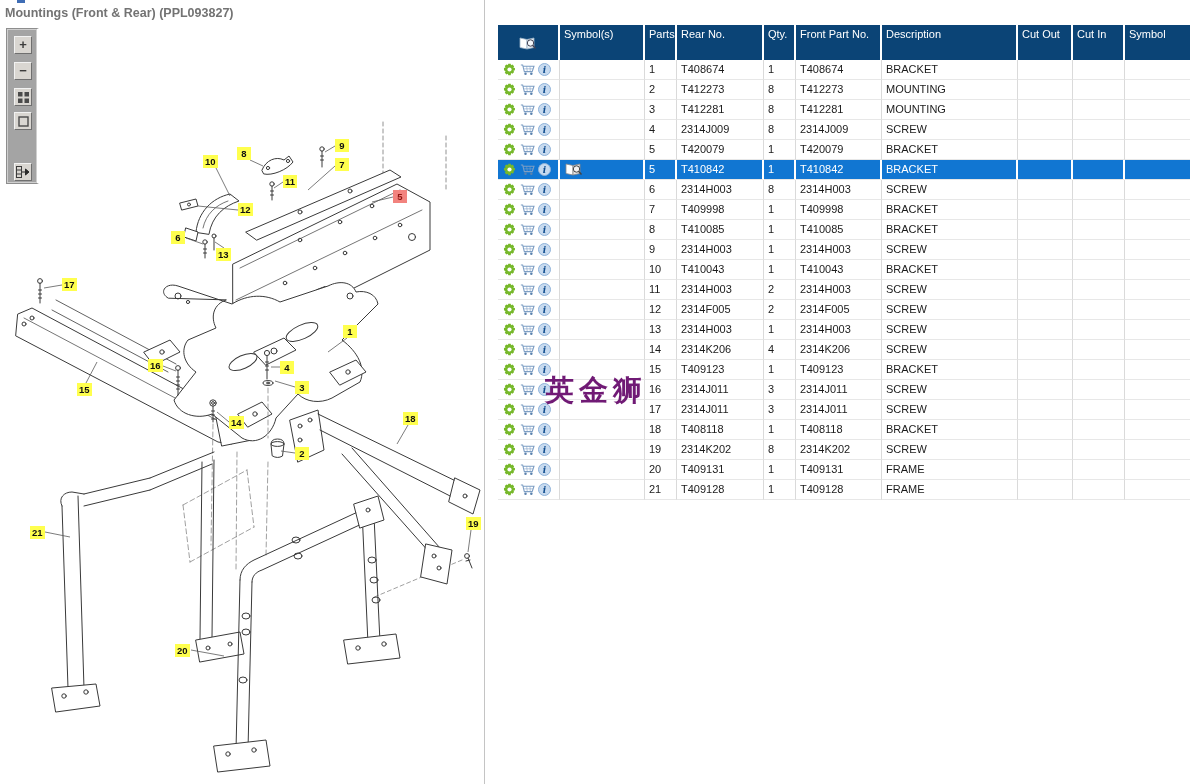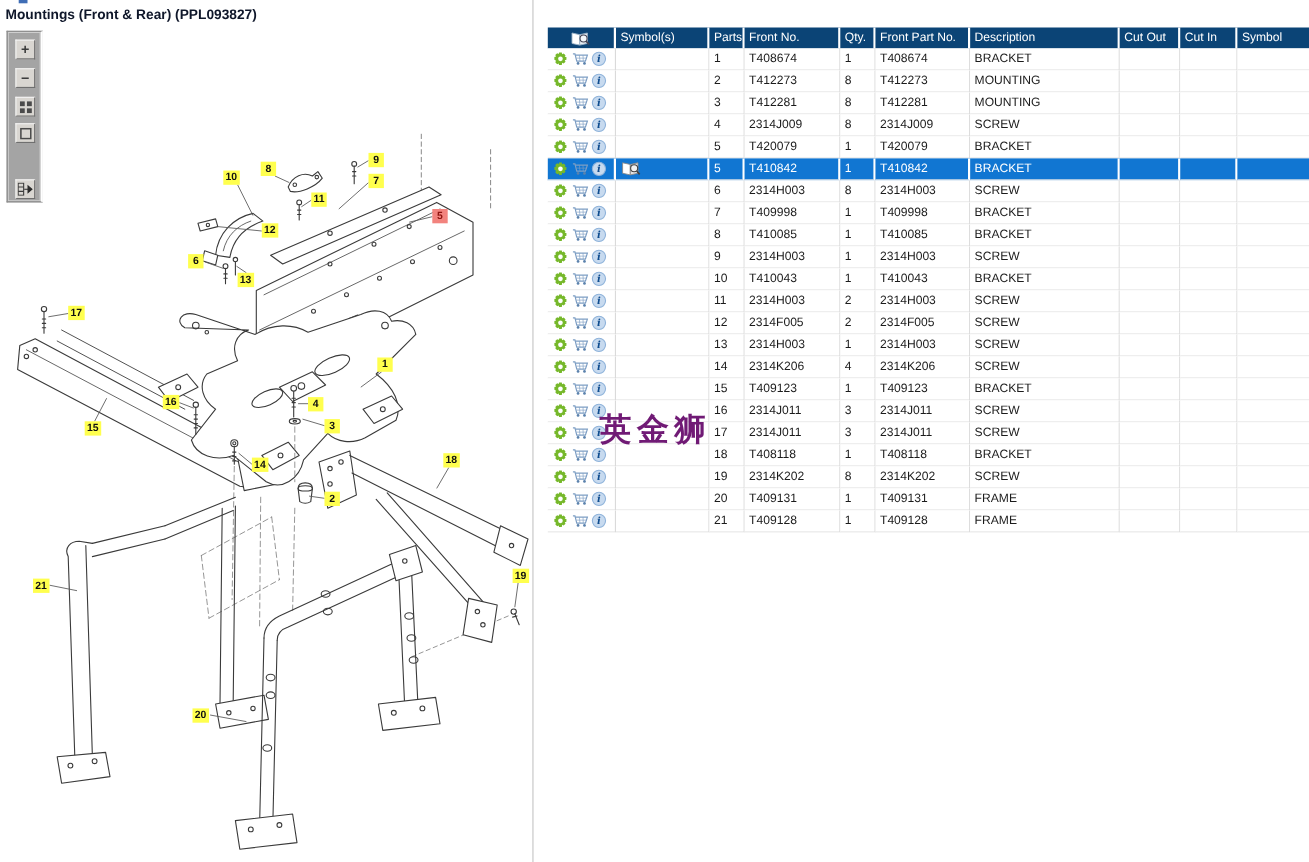--- a/index.html
+++ b/index.html
@@ -6,21 +6,21 @@
   html,body { width:1190px; height:784px; }
   body {
     position: relative;
     background: #fff;
     font-family: "Liberation Sans", sans-serif;
     overflow: hidden;
     color:#1b1b1b;
   }
   
   .top-fragment { position:absolute; left:17px; top:0; width:8px; height:3px; background:#3f6db5; }
-  .page-title { position:absolute; left:5px; top:6px; font-size:12.5px; font-weight:bold; color:#0f172a; white-space:nowrap; }
+  .page-title { position:absolute; left:5px; top:6px; font-size:12.5px; font-weight:bold; color:#737373; white-space:nowrap; }
 
   
   .toolbar {
     position:absolute; left:6px; top:28px; width:33px; height:156px;
     background:#a4a4a4; border:1px solid #8e8e8e; border-right:2px solid #fff;
     box-shadow: inset 0 0 0 1px #cfcfcf;
   }
   .tb-btn {
     position:absolute; left:7px; width:18px; height:18px;
     background:#d9d6d1; border:1px solid; border-color:#f2f2f2 #6f6f6f #6f6f6f #f2f2f2;
@@ -38,21 +38,21 @@
     font: bold 9.5px/13px "Liberation Sans", sans-serif; cursor:pointer;
   }
   .callout.sel { background:#f2837e; color:#8f1410; }
 
   
   .pane-divider { position:absolute; left:484px; top:0; width:1px; height:784px; background:#c4c4c4; }
 
   
   .parts-table { position:absolute; left:498px; top:25px; width:692px; }
   .grid-cols { display:grid; grid-template-columns:62px 85px 32px 87px 32px 86px 136px 55px 52px 65px; }
-  .phead { height:19px; }
+  .phead { height:35px; }
   .ph {
     background:#0b4476; color:#fff; font-size:11px; line-height:18px;
     padding-left:4px; border-right:2px solid #fff; white-space:nowrap; overflow:hidden;
   }
   .ph.last { border-right:none; }
   .ph.c-icons { display:flex; align-items:center; justify-content:center; padding-left:0; }
   .prow { height:20px; }
   .pc {
     background:#fff; font-size:11px; line-height:19px; height:20px;
     padding-left:4px; border-right:1px solid #dadada; border-bottom:1px solid #e7e7e7;
@@ -314,21 +314,21 @@
         <svg width="20" height="15" viewBox="0 0 20 15">
           <path d="M2 2 L9 3.5 L9 13 L2 11.5 Z" fill="#fff" stroke="#9db4c8" stroke-width="0.8"></path>
           <path d="M16 2 L9 3.5 L9 13 L16 11.5 Z" fill="#e8eef4" stroke="#9db4c8" stroke-width="0.8"></path>
           <circle cx="12.5" cy="7" r="3.2" fill="#f4f8fb" stroke="#445" stroke-width="1"></circle>
           <line x1="14.8" y1="9.4" x2="17.5" y2="12.5" stroke="#445" stroke-width="1.5"></line>
         </svg>
       </span>
     </div>
     <div class="ph">Symbol(s)</div>
     <div class="ph">Parts</div>
-    <div class="ph">Front No.</div>
+    <div class="ph">Rear No.</div>
     <div class="ph">Qty.</div>
     <div class="ph">Front Part No.</div>
     <div class="ph">Description</div>
     <div class="ph">Cut Out</div>
     <div class="ph">Cut In</div>
     <div class="ph last">Symbol</div>
   </div>
   <div>
       <div class="prow grid-cols">
     <div class="pc c-icons">

